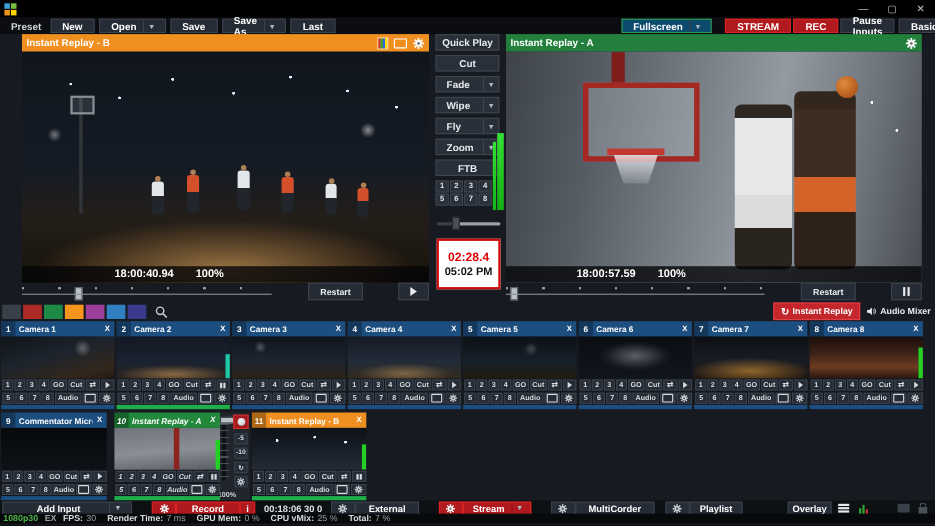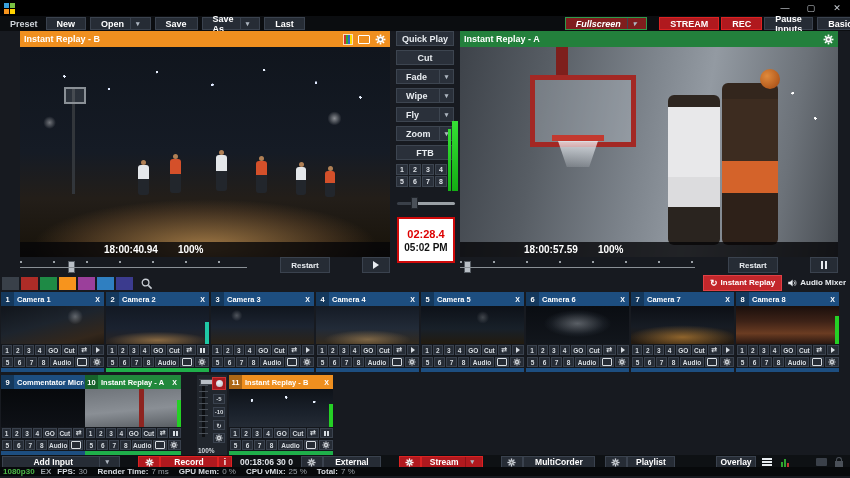--- a/index.html
+++ b/index.html
@@ -11,21 +11,21 @@
   #logo i{display:block;}
   #winctl{margin-left:auto;display:flex;}
   #winctl .wbtn{width:26px;height:15px;font-size:9px;color:#c8cdd3;display:flex;align-items:center;justify-content:center;cursor:default;}
   
   #toolbar{position:absolute;left:0;top:16px;width:850px;height:15px;background:#0b0d10;display:flex;align-items:center;font-size:9px;}
   .tb-label{color:#cfd4da;font-weight:bold;margin:0 8px 0 10px;}
   .btn{background:#262c35;border:1px solid #3a424e;color:#fff;font-weight:bold;font-size:9px;
        height:13px;display:inline-flex;align-items:center;justify-content:center;padding:0 10px;box-sizing:border-box;}
   .btn .arr{margin-left:6px;font-size:7px;color:#aeb6c0;border-left:1px solid #3a424e;padding-left:5px;height:100%;display:flex;align-items:center;}
   #toolbar .btn{margin-right:4px;}
-  .btn.green{background:#7f1d1d;border-color:#2f9a4a;font-style:italic;}
+  .btn.green{background:#0c4a6e;border-color:#2f9a4a;}
   .btn.red{background:#b0191e;border-color:#d22;}
   #stream-rec{display:flex;margin-left:8px;}
   #stream-rec .btn{margin-right:2px;}
   #tb-right{margin-left:auto;display:flex;align-items:center;margin-right:2px;}
   
   .vwin{position:absolute;top:31px;}
   #preview-win{left:20px;width:370px;}
   #program-win{left:460px;width:378px;}
   .vtitle{height:16px;display:flex;align-items:center;font-size:9px;font-weight:bold;color:#fff;padding:0 4px;}
   .vtitle.orange{background:#ef8f1f;}
@@ -860,21 +860,21 @@
               <line x1="3.5999999999999996" y1="8" x2="0.7999999999999998" y2="8" stroke="#cfd4da" stroke-width="2.4"></line>
               <line x1="4.88873016277919" y1="4.888730162779191" x2="2.9088311754568563" y2="2.908831175456858" stroke="#cfd4da" stroke-width="2.4"></line>
               <line x1="7.999999999999999" y1="3.5999999999999996" x2="7.999999999999999" y2="0.7999999999999998" stroke="#cfd4da" stroke-width="2.4"></line>
               <line x1="11.111269837220808" y1="4.88873016277919" x2="13.091168824543141" y2="2.9088311754568563" stroke="#cfd4da" stroke-width="2.4"></line>
               <circle cx="8" cy="8" r="1.9" fill="rgba(0,0,0,.55)"></circle>
             </svg>
           </span>
         </div>
         <div class="strip blue"></div>
       </div>
-      <div class="tile" style="left: 85px; width: 96px;">
+      <div class="tile" style="left: 104px; width: 96px; font-style: italic;">
         <div class="ttl green">
           <span class="num">10</span>
           <span class="nm">Instant Replay - A</span>
           <span class="xx">X</span>
         </div>
         <div class="thumb t10">
           <div class="meter" style="height: 72%; background: rgb(37, 208, 37);"></div>
         </div>
         <div class="crow">
           <span class="cbtn dig">1</span>

